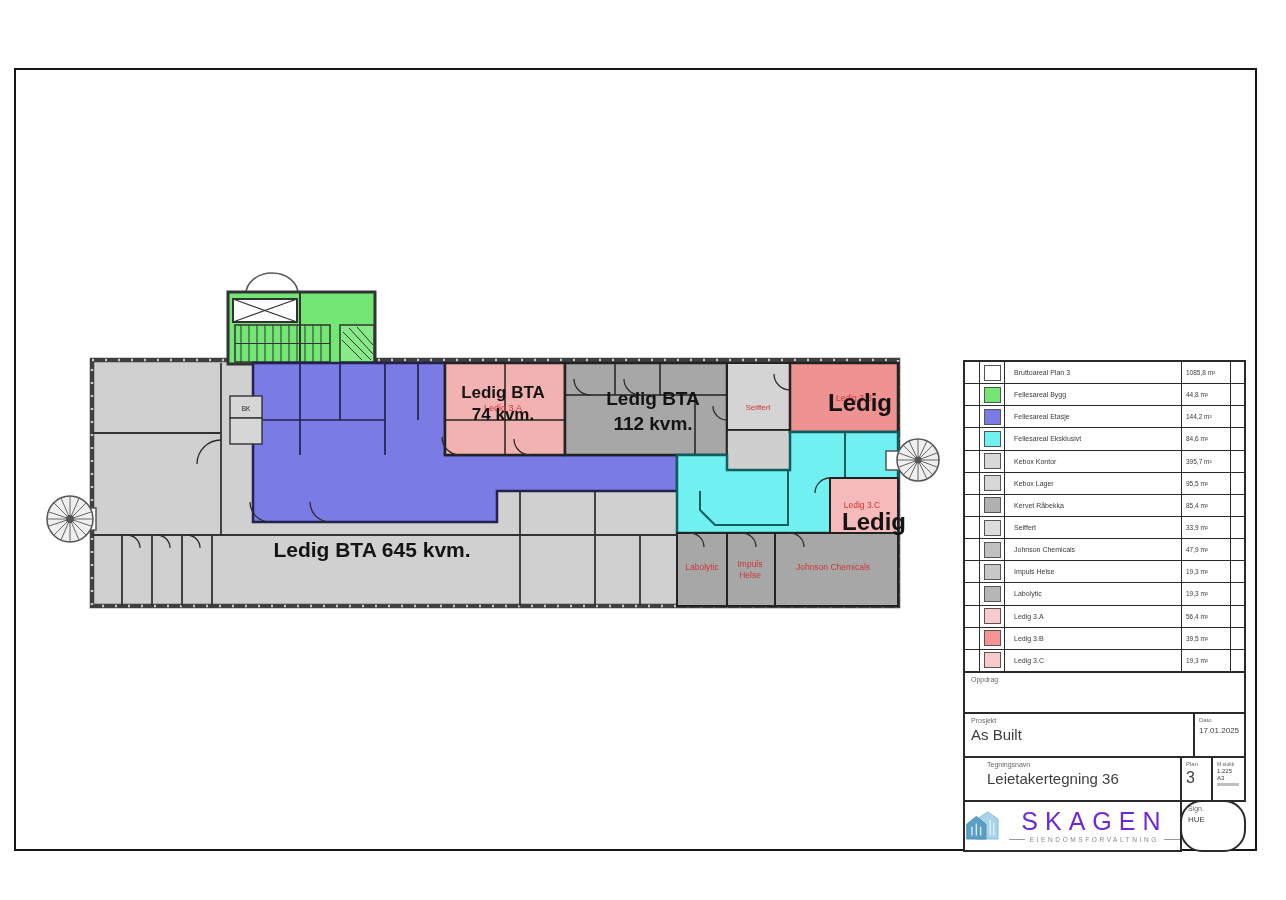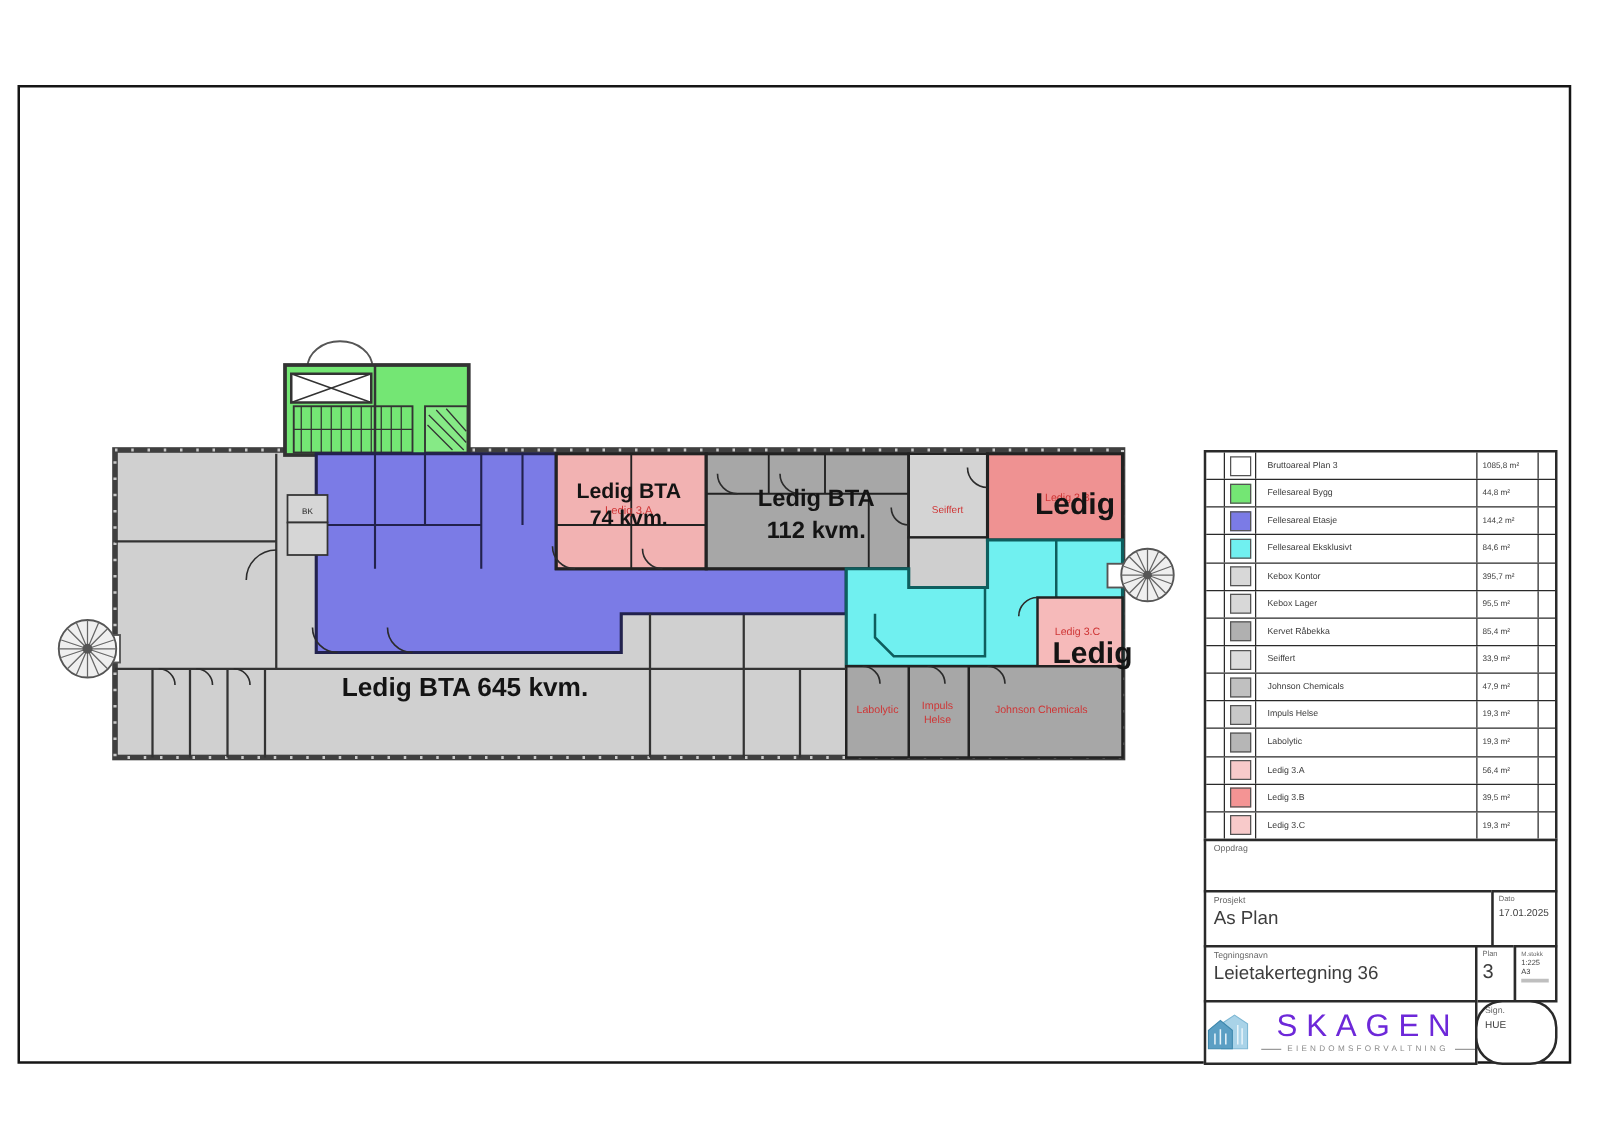--- a/index.html
+++ b/index.html
@@ -347,28 +347,28 @@
       <div class="lc lc5"></div>
     </div>
   </div>
 
 <div class="tb" style="left:963px;top:671px;width:283px;height:43px;">
   <div class="tb-label">Oppdrag</div>
 </div>
 
 <div class="tb" style="left:963px;top:712px;width:232px;height:46px;">
   <div class="tb-label">Prosjekt</div>
-  <div class="tb-value">As Plan</div>
+  <div class="tb-value">As Built</div>
 </div>
 <div class="tb" style="left:1193px;top:712px;width:53px;height:46px;">
   <div class="tb-small-label">Dato</div>
   <div class="tb-small-value">17.01.2025</div>
 </div>
 
-<div class="tb" style="left:963px;top:756px;width:219px;height:46px;">
+<div class="tb" style="left:963px;top:756px;width:219px;height:46px;padding-left:16px;">
   <div class="tb-label">Tegningsnavn</div>
   <div class="tb-value">Leietakertegning 36</div>
 </div>
 <div class="tb" style="left:1180px;top:756px;width:33px;height:46px;">
   <div class="tb-small-label">Plan</div>
   <div class="tb-value" style="font-size:16px;margin-left:4px;">3</div>
 </div>
 <div class="tb" style="left:1211px;top:756px;width:35px;height:46px;">
   <div class="tb-small-label" style="font-size:5px;">M.stokk</div>
   <div class="tb-tiny">1:225</div>

